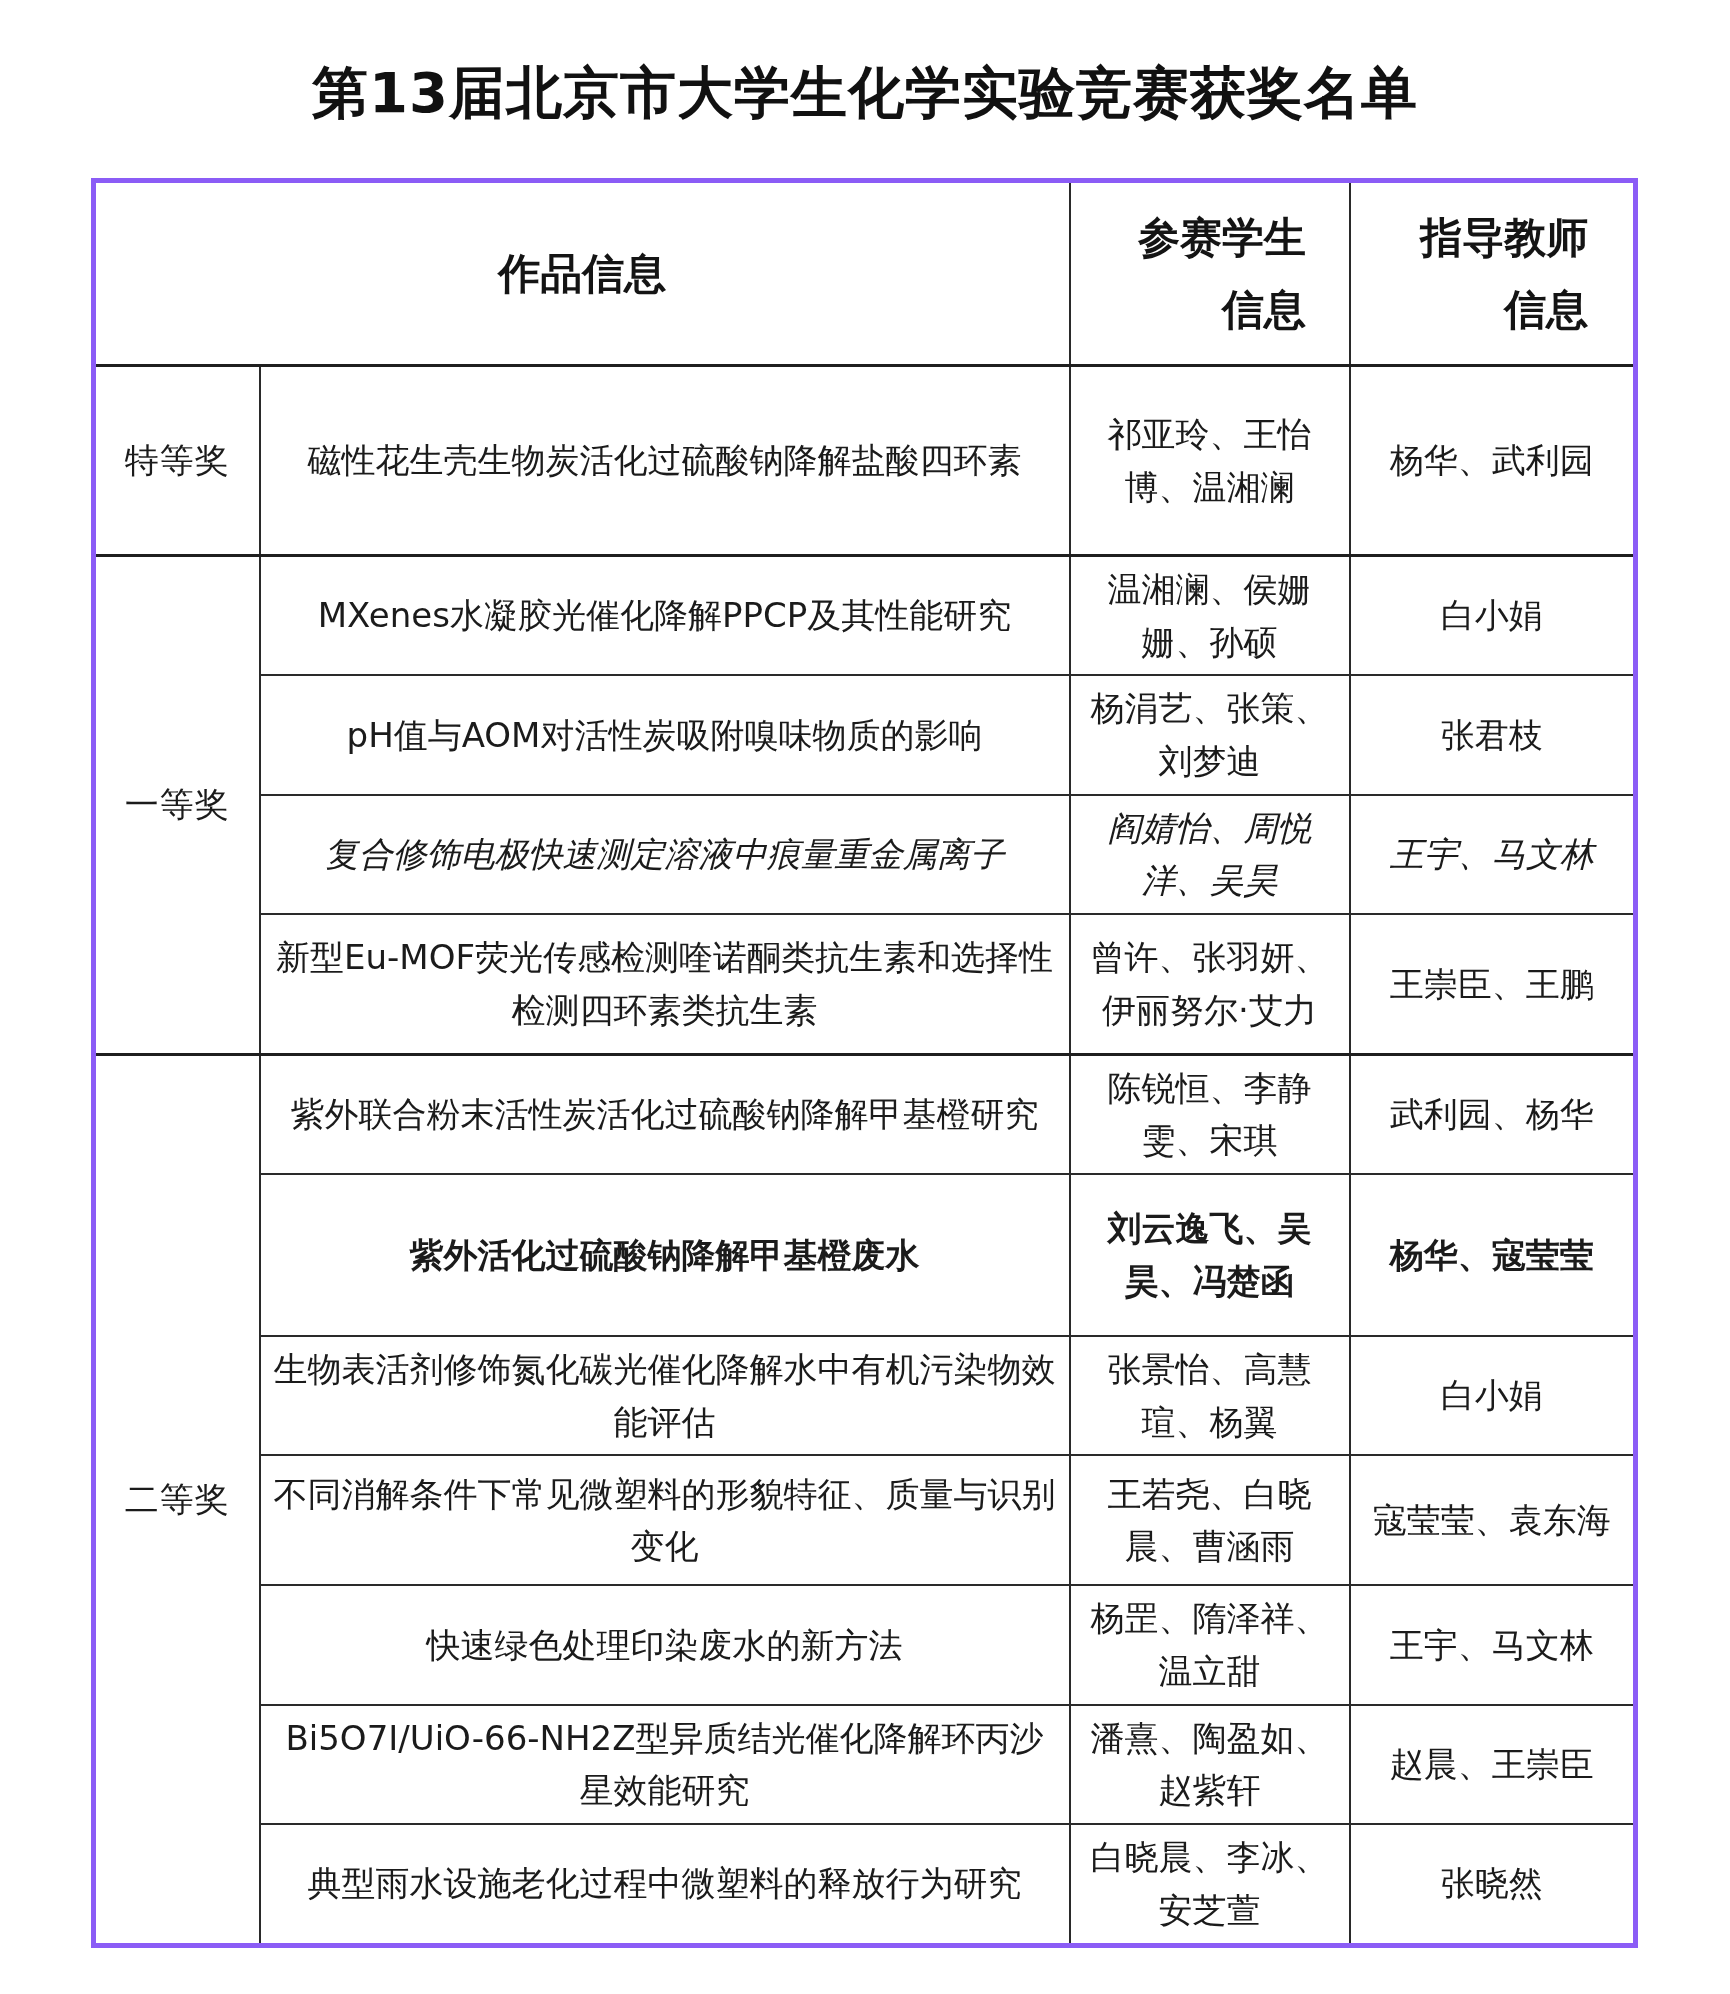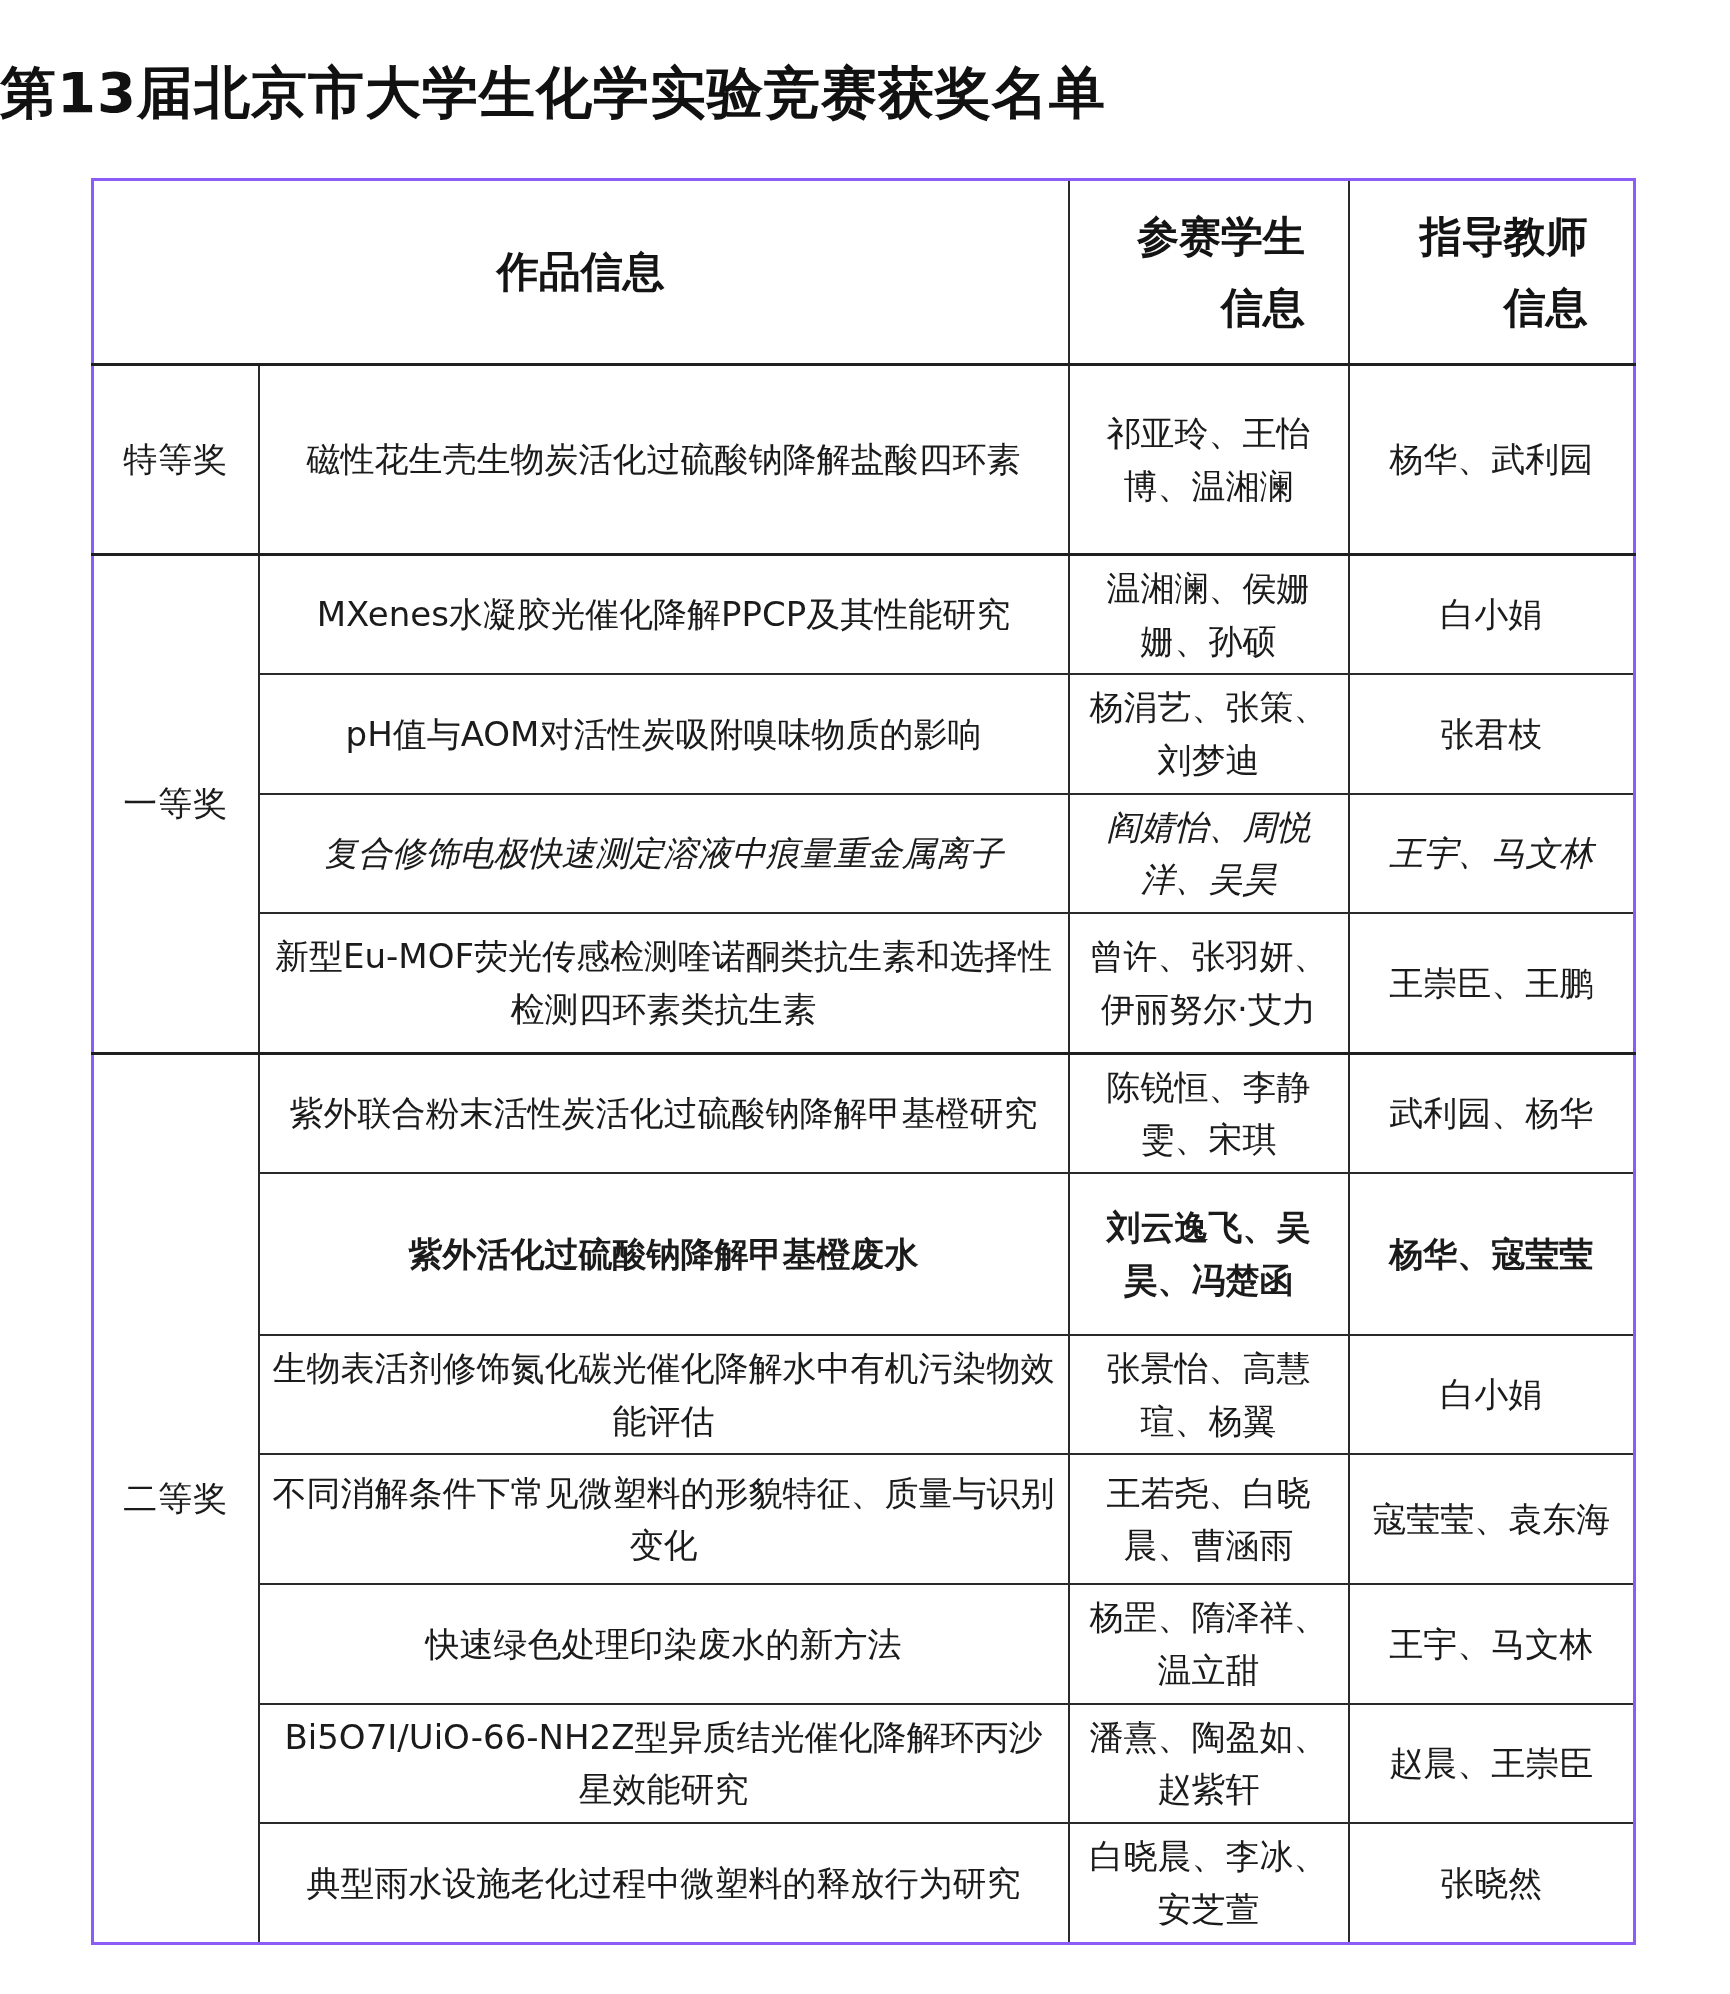--- a/index.html
+++ b/index.html
@@ -9,31 +9,32 @@
   }
   body {
     width: 1730px;
     height: 1994px;
     font-family: "DejaVu Sans", "Liberation Sans", sans-serif;
     color: #1b1b1b;
     position: relative;
   }
   h1.doc-title {
     margin: 56px 0 0 0;
+    text-align: center;
     font-size: 56px;
     font-weight: bold;
     letter-spacing: 1px;
     color: #111;
   }
   table.awards {
     border-collapse: collapse;
     table-layout: fixed;
     margin: 46px 0 0 91px;
     width: 1542px;
-    border: 3px solid #8b5cf6;
+    border: 5px solid #8b5cf6;
   }
   table.awards th,
   table.awards td {
     border: 2px solid #2a2a2a;
     text-align: center;
     vertical-align: middle;
     padding: 6px 8px;
     line-height: 1.55;
     font-size: 34px;
     color: #1b1b1b;

